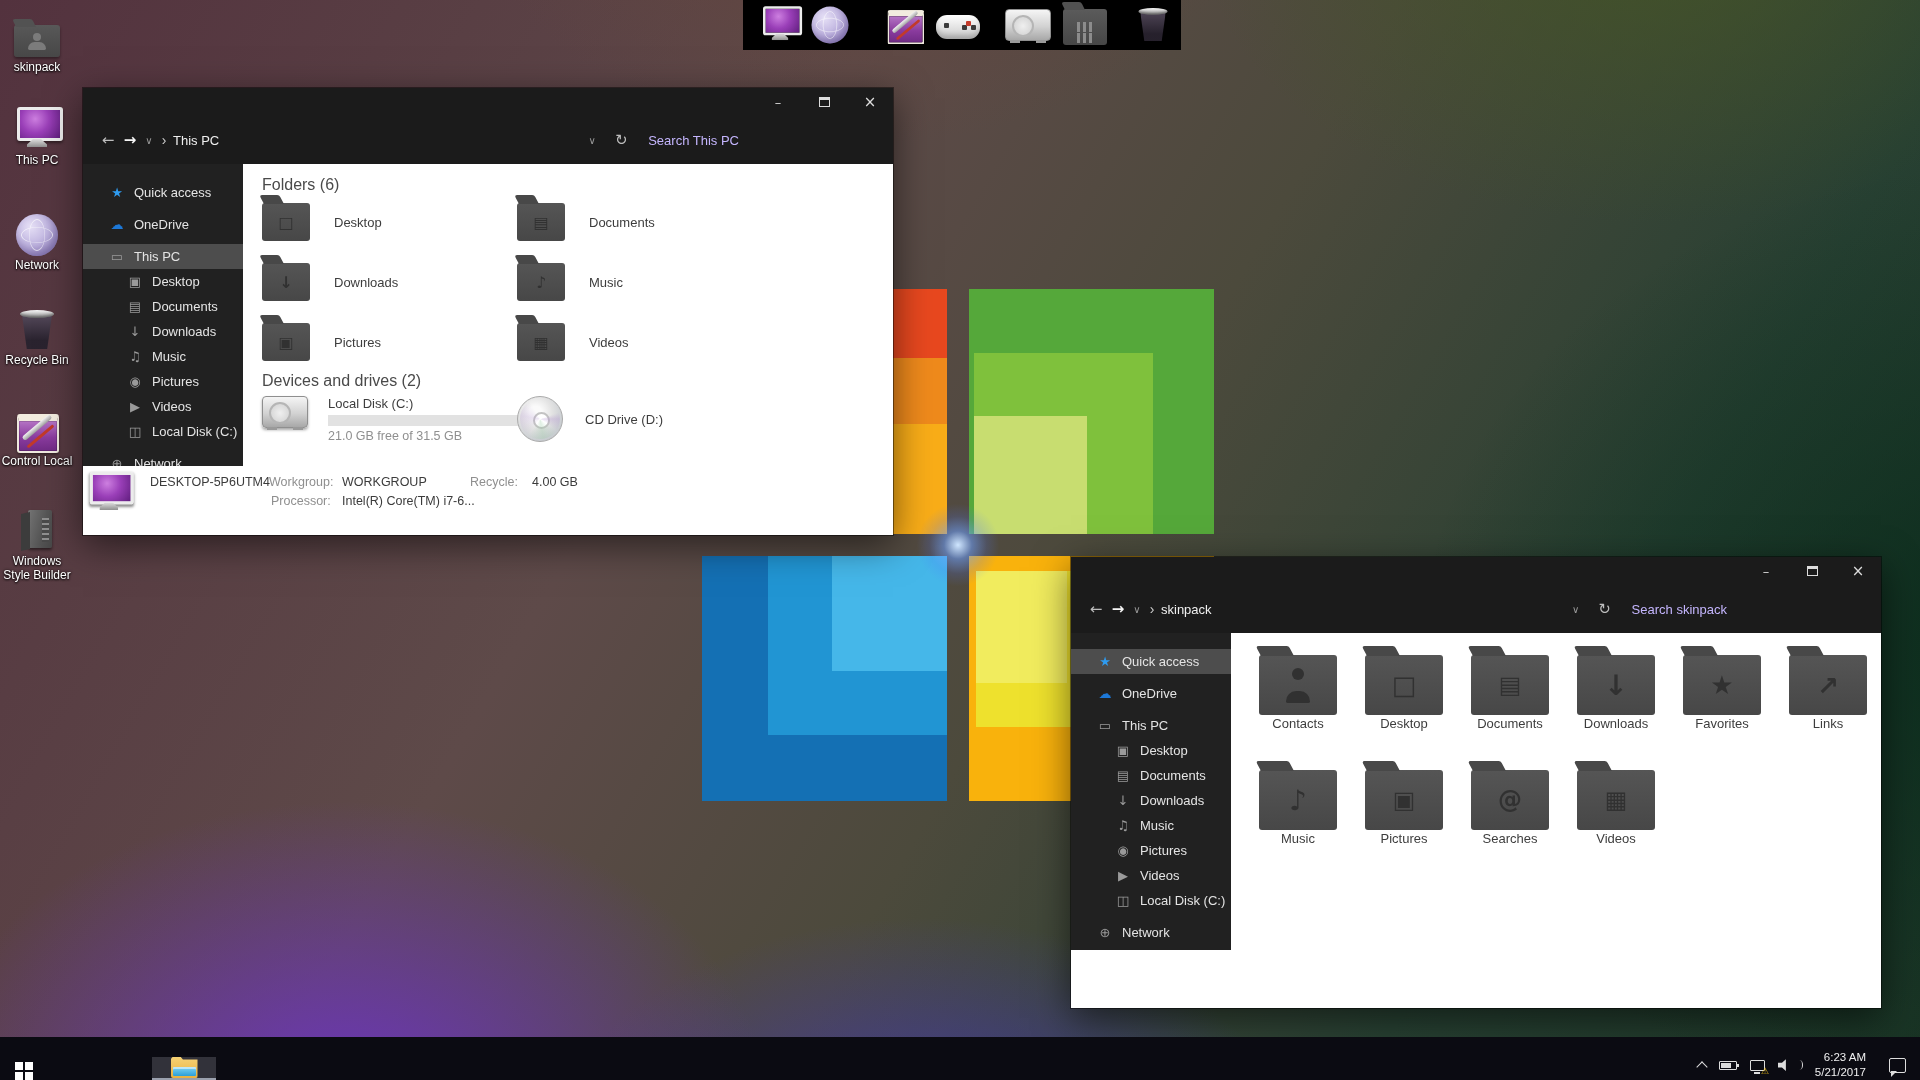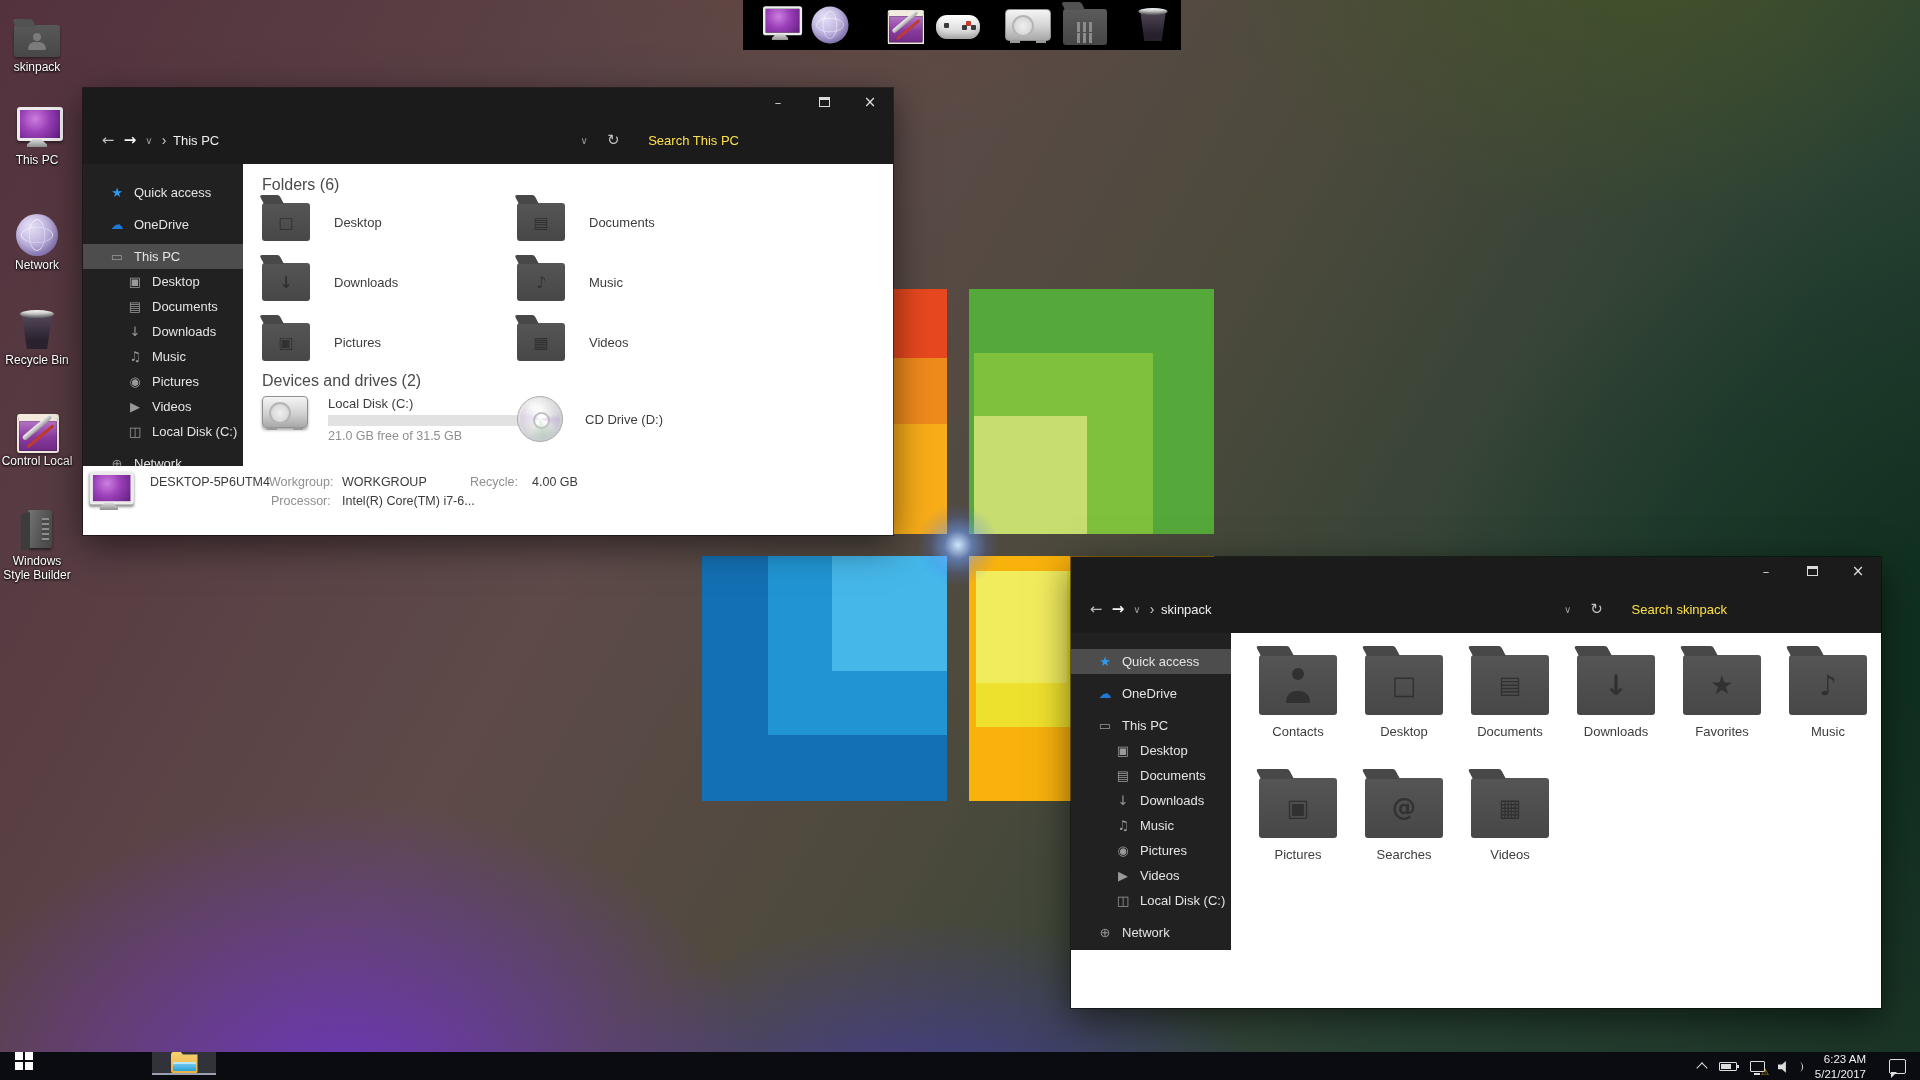--- a/index.html
+++ b/index.html
@@ -118,21 +118,21 @@
   .cap{width:46px;display:flex;align-items:center;justify-content:center;color:#dcdcdc;font-size:13px;font-family:"DejaVu Sans",sans-serif}
   .cap-close{font-size:15px}
   .maxbox{width:11px;height:10px;border:1px solid #dcdcdc;border-top:3px solid #dcdcdc;display:inline-block}
   .navbar{height:48px;background:#1b1b1b;display:flex;align-items:center;padding:0 14px;color:#c9c9c9}
   .nav-ico{font-family:"DejaVu Sans",sans-serif;font-size:15px;color:#bdbdbd;width:22px;text-align:center}
   .nav-fwd{color:#f5f5f5;font-weight:bold}
   .nav-sm{font-size:10px;color:#9a9a9a;width:16px}
   .crumb-chev{font-size:14px;color:#cfcfcf;width:14px;text-align:center}
   .crumb{font-size:13px;color:#efefef;margin-left:2px}
   .nav-right{margin-left:auto;margin-right:140px;display:flex;align-items:center;gap:10px}
-  .search-label{font-size:13px;color:#fde047;margin-left:14px;white-space:nowrap}
+  .search-label{font-size:13px;color:#c4b5fd;margin-left:6px;white-space:nowrap}
   .winbody{display:flex}
   #win1 .winbody{height:314px} #win2 .winbody{height:317px}
   .sidebar{width:160px;background:#212121;padding-top:16px;flex:0 0 160px}
   .side-item{height:25px;display:flex;align-items:center;padding-left:26px;gap:9px;color:#e4e4e4;font-size:13px;white-space:nowrap}
   .side-item[data-ind="true"]{padding-left:44px}
   .side-item[data-sel="true"]{background:#4d4d4d}
   .side-item[data-name="sidebar-item-onedrive"],
   .side-item[data-name="sidebar-item-this-pc"],
   .side-item[data-name="sidebar-item-network"]{margin-top:7px}
   .side-ico{width:16px;display:inline-flex;justify-content:center;font-family:"DejaVu Sans",sans-serif;font-size:13px;color:#9a9a9a;flex:0 0 16px}
@@ -191,27 +191,27 @@
     background:conic-gradient(from 30deg,transparent 0 40deg,rgba(180,150,210,.35) 60deg,transparent 95deg,rgba(150,200,160,.3) 140deg,transparent 185deg,rgba(180,150,210,.25) 250deg,transparent 300deg)}
   
   .details{position:absolute;left:0;bottom:12px;width:100%;background:#fff}
   #win1 .details{height:57px}
   #win2 .details{height:58px}
   .d-ico{position:absolute;left:4px;top:6px;transform:scale(.95);transform-origin:left top}
   .d-txt{position:absolute;font-size:12.5px;white-space:nowrap}
   .d-dark{color:#3b3b3b}.d-gray{color:#8f8f8f}
   
   .grid2{position:absolute;left:14px;top:22px;display:grid;grid-template-columns:repeat(6,106px);row-gap:39px}
-  .tile-v{display:flex;flex-direction:column;align-items:center;gap:9px}
+  .tile-v{display:flex;flex-direction:column;align-items:center;gap:1px}
   .tile-v .ftile{width:78px;height:60px}
   .tile-v .ftile::before{height:10px;top:-9px}
   .status-ico{position:absolute;left:14px;top:6px;transform:scale(.85);transform-origin:left top}
 
   
-  #taskbar{position:absolute;left:0;bottom:0;width:100%;height:28px;background:#0b0b12;z-index:50;display:flex;align-items:flex-start}
+  #taskbar{position:absolute;left:0;bottom:0;width:100%;height:43px;background:#0b0b12;z-index:50;display:flex;align-items:flex-end}
   .tb-start{width:48px;display:flex;align-items:center;justify-content:center}
   .winlogo{position:relative;width:18px;height:18px;display:inline-block}
   .winlogo::before{content:"";position:absolute;left:0;top:0;width:8px;height:8px;background:#fff;box-shadow:10px 0 #fff,0 10px #fff,10px 10px #fff}
   .tb-explorer{width:64px;margin-left:104px;display:flex;align-items:center;justify-content:center;
     background:#32323a;border-bottom:2px solid #9aa0ad}
   .expl{position:relative;width:27px;height:21px;display:inline-block}
   .expl::before{content:"";position:absolute;inset:0;background:linear-gradient(#f6d274,#e9b140);border-radius:2px;
     clip-path:polygon(0 12%,6% 0,38% 0,46% 12%,100% 12%,100% 100%,0 100%)}
   .expl::after{content:"";position:absolute;left:2px;top:10px;right:2px;bottom:2px;border-radius:1px;
     background:linear-gradient(#7fd4f4,#2a9fd8);box-shadow:inset 0 2px 0 rgba(255,255,255,.5)}
@@ -571,20 +571,26 @@
             <span class="tile-label">Downloads</span>
           </div>
 
           <div class="tile-v" data-name="tile-favorites">
             <span class="ftile" data-name="folder-icon">
               <span class="glyph" data-name="favorites-glyph"></span>
             </span>
             <span class="tile-label">Favorites</span>
           </div>
 
+          <div class="tile-v" data-name="tile-links">
+            <span class="ftile" data-name="folder-icon">
+              <span class="glyph" data-name="links-glyph"></span>
+            </span>
+            <span class="tile-label">Links</span>
+          </div>
 
           <div class="tile-v" data-name="tile-music">
             <span class="ftile" data-name="folder-icon">
               <span class="glyph" data-name="music-glyph"></span>
             </span>
             <span class="tile-label">Music</span>
           </div>
 
           <div class="tile-v" data-name="tile-pictures">
             <span class="ftile" data-name="folder-icon">

